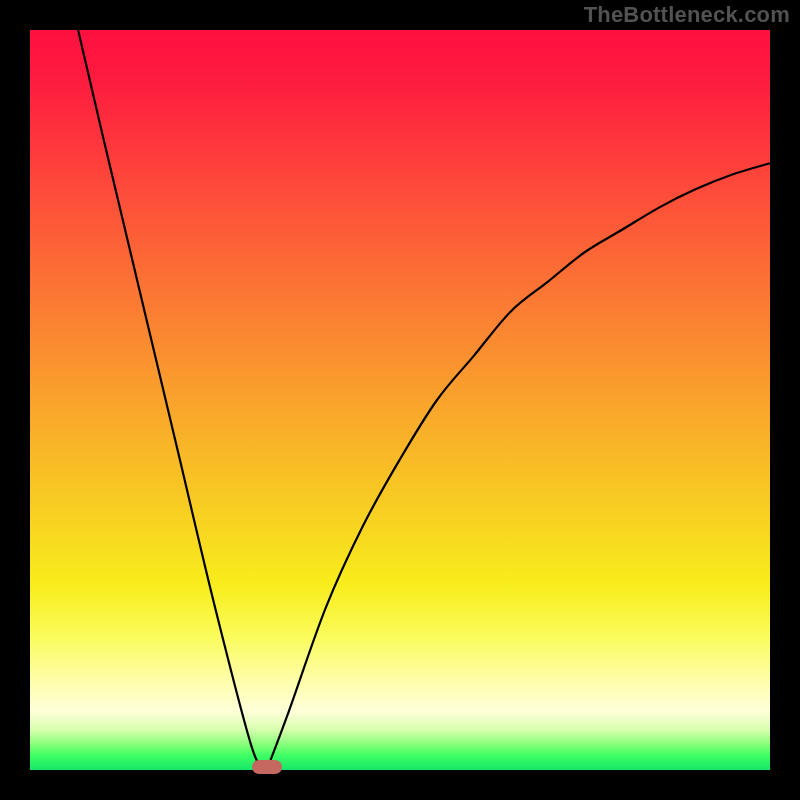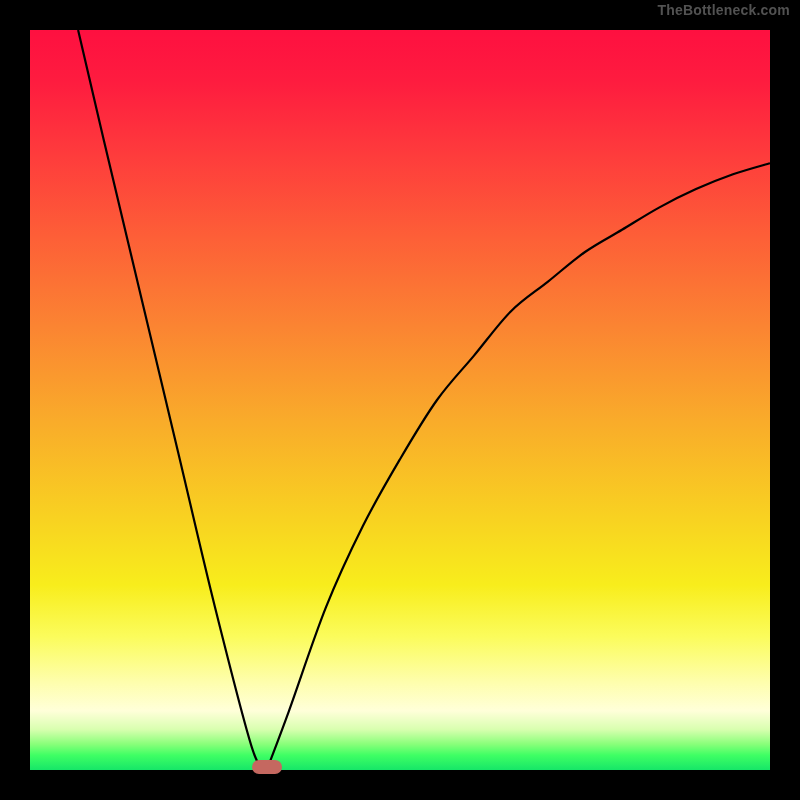--- a/index.html
+++ b/index.html
@@ -15,21 +15,21 @@
     position: relative;
     width: 800px;
     height: 800px;
     background: #000000;
   }
   .watermark {
     position: absolute;
     top: 2px;
     right: 10px;
     color: #525252;
-    font-size: 14px;
+    font-size: 22px;
     font-weight: 600;
     letter-spacing: 0.2px;
     z-index: 10;
   }
   .plot-area {
     position: absolute;
     left: 30px;
     top: 30px;
     width: 740px;
     height: 740px;

